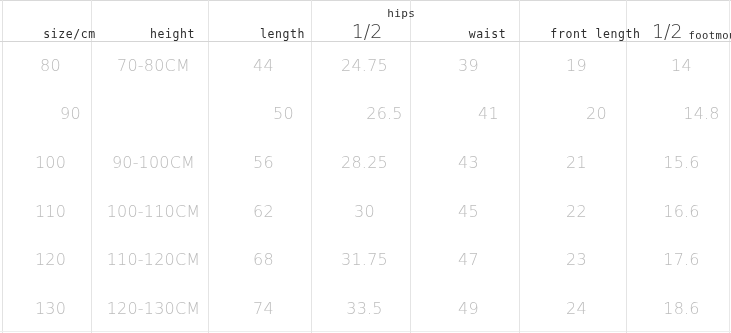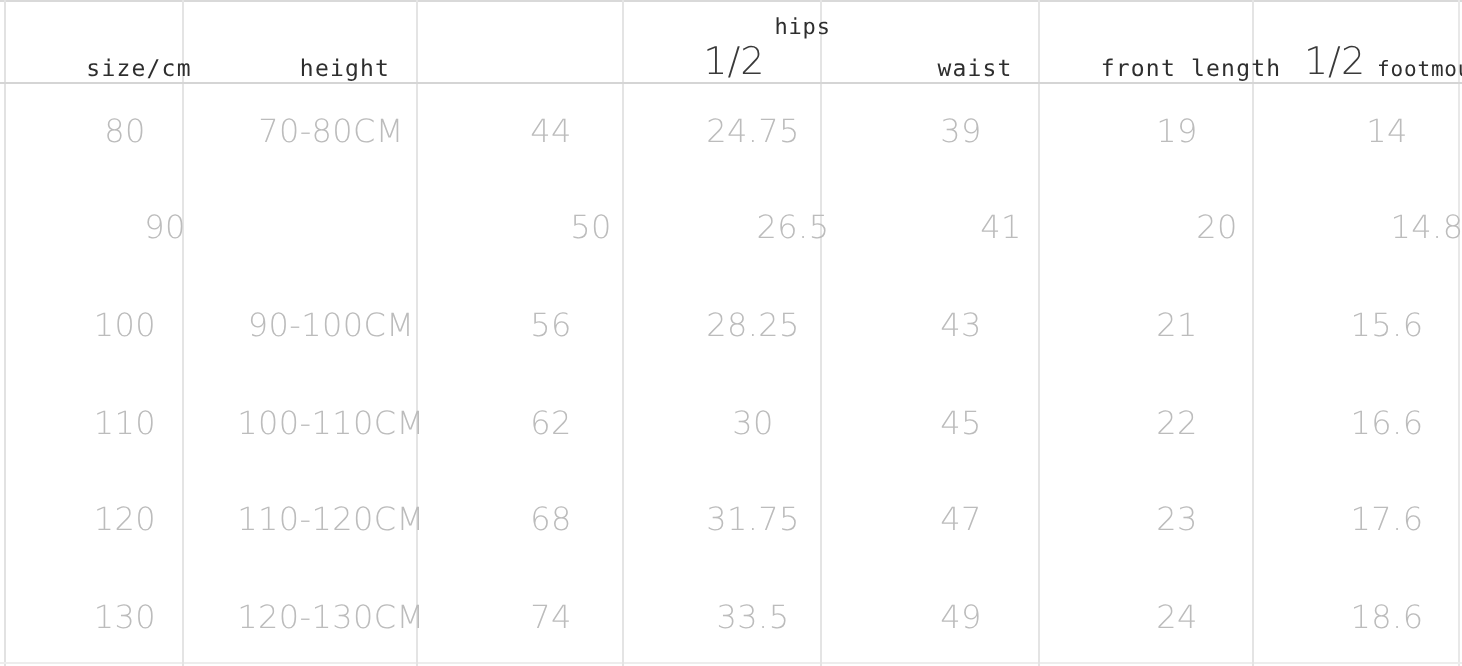--- a/index.html
+++ b/index.html
@@ -115,21 +115,21 @@
   }
 
   
   .body-rows {
     position: absolute;
     left: 0; top: 41px;
     width: 731px; height: 292px;
   }
   .row {
     position: absolute;
-    left: 16px;
+    left: 4px;
     width: 608px;
     height: 48.6px;
   }
   .cell {
     position: absolute;
     top: 0;
     height: 48.6px;
     display: flex;
     align-items: center;
     justify-content: center;
@@ -163,20 +163,23 @@
 
   <div class="header-rule"></div>
 
   <div class="header-row" id="header-row">
       <div class="hcell" style="left: 2px; width: 89px;">
         <span>size/cm</span>
       </div>
       <div class="hcell" style="left: 91px; width: 117px;">
         <span>height</span>
       </div>
+      <div class="hcell" style="left: 208px; width: 103px;">
+        <span>length</span>
+      </div>
       <div class="hcell" style="left: 311px; width: 99px;">
         <span class="frac">1/2</span>
         <span class="sup">hips</span>
       </div>
       <div class="hcell" style="left: 410px; width: 109px;">
         <span>waist</span>
       </div>
       <div class="hcell" style="left: 519px; width: 107px;">
         <span>front length</span>
       </div>

